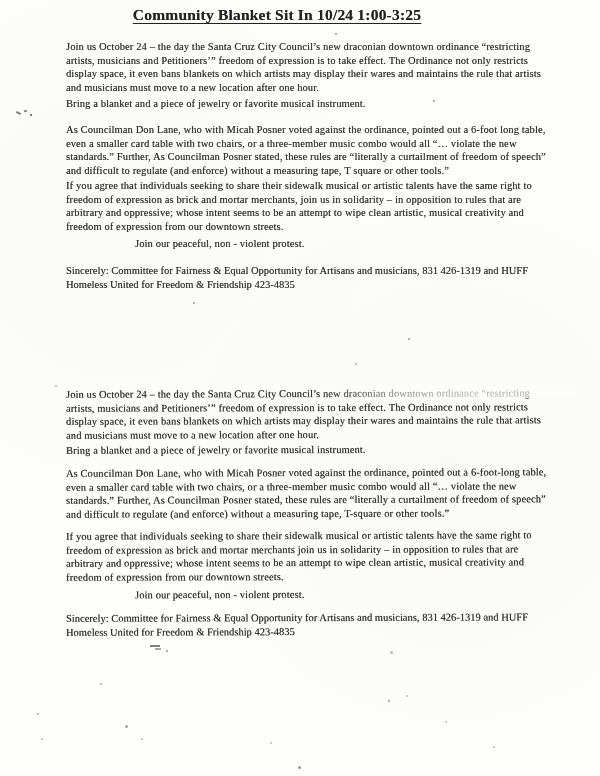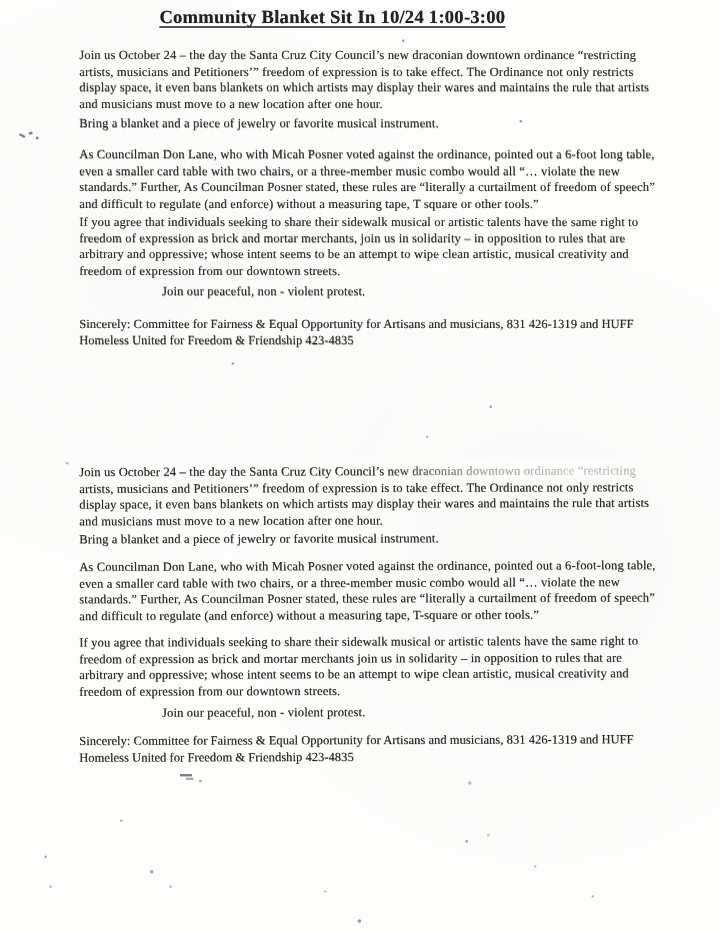--- a/index.html
+++ b/index.html
@@ -99,21 +99,21 @@
     background: #555;
     opacity: 0.75;
   }
 </style>
 </head>
 <body>
 
 <div class="page">
 
   <h1 class="doc-title">
-    <span class="u">Community Blanket Sit In 10/24 1:00-3:00</span>
+    <span class="u">Community Blanket Sit In 10/24 1:00-3:25</span>
   </h1>
 
   <div>
     <p class="para" style="top:40px">Join us October 24 – the day the Santa Cruz City Council’s new draconian downtown ordinance “restricting artists, musicians and Petitioners’” freedom of expression is to take effect. The Ordinance not only restricts display space, it even bans blankets on which artists may display their wares and maintains the rule that artists and musicians must move to a new location after one hour.</p>
     <p class="para" style="top:97px">Bring a blanket and a piece of jewelry or favorite musical instrument.</p>
     <p class="para" style="top:123px">As Councilman Don Lane, who with Micah Posner voted against the ordinance, pointed out a 6-foot long table, even a smaller card table with two chairs, or a three-member music combo would all “… violate the new standards.” Further, As Councilman Posner stated, these rules are “literally a curtailment of freedom of speech” and difficult to regulate (and enforce) without a measuring tape, T square or other tools.”</p>
     <p class="para" style="top:179px">If you agree that individuals seeking to share their sidewalk musical or artistic talents have the same right to freedom of expression as brick and mortar merchants, join us in solidarity – in opposition to rules that are arbitrary and oppressive; whose intent seems to be an attempt to wipe clean artistic, musical creativity and freedom of expression from our downtown streets.</p>
     <p class="para protest" style="top:237px">Join our peaceful, non - violent protest.</p>
     <p class="para" style="top:264px">
       <span class="sig-line">Sincerely: Committee for Fairness &amp; Equal Opportunity for Artisans and musicians, 831 426-1319 and HUFF</span>

